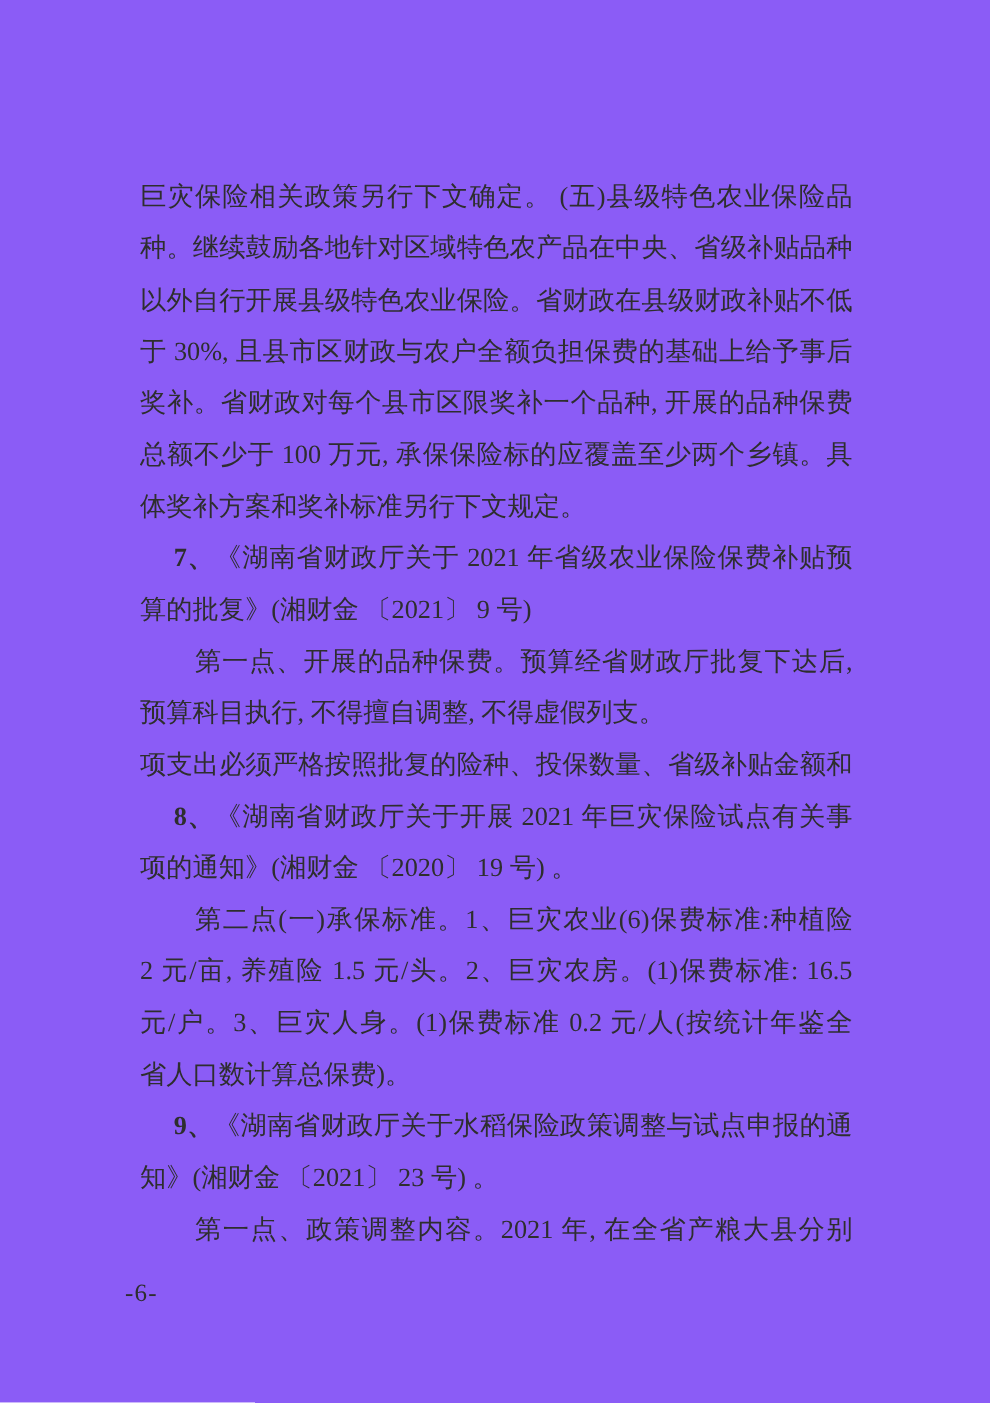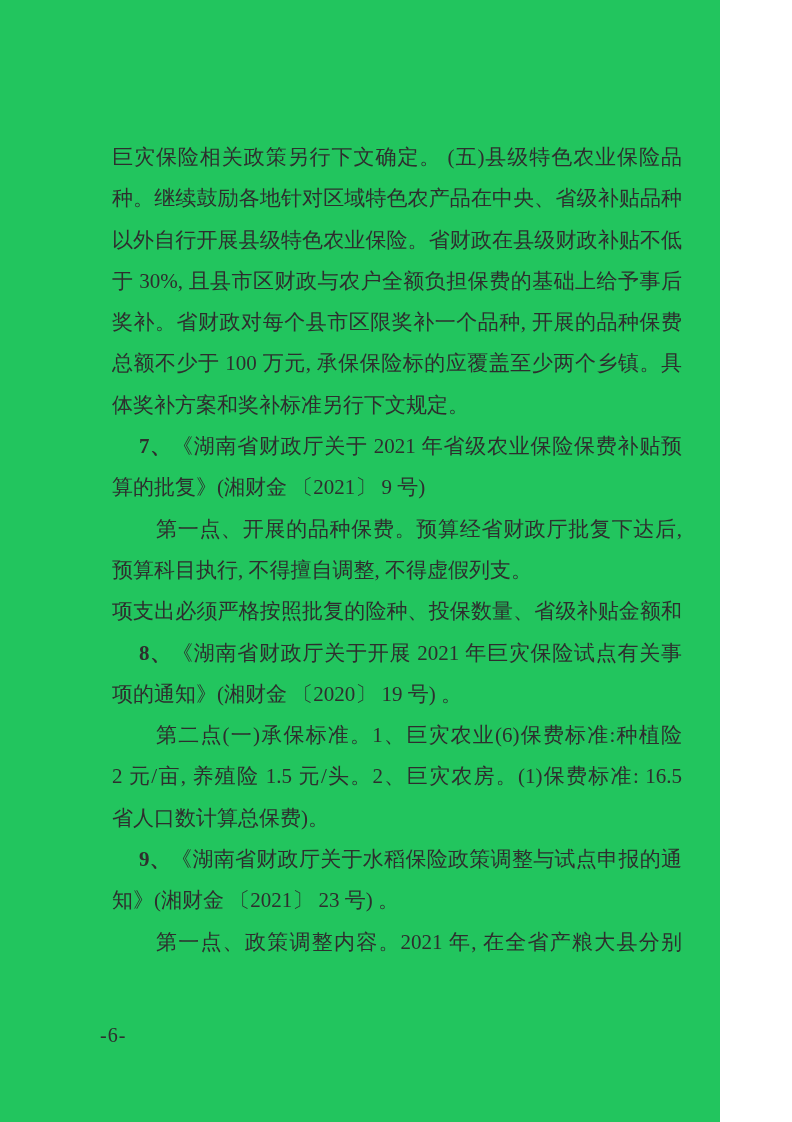--- a/index.html
+++ b/index.html
@@ -2,23 +2,23 @@
 <html><head>
 <meta charset="utf-8">
 <style>
   html, body {
     margin: 0;
     padding: 0;
     background: #ffffff;
   }
   .page {
     position: relative;
-    width: 720px;
+    width: 792px;
     height: 1122px;
-    background: #22c55e;
+    background: #8b5cf6;
     overflow: hidden;
     font-family: "Liberation Serif", "DejaVu Serif", serif;
     color: #2e2e2e;
   }
   .doc-body {
     position: absolute;
     left: 112px;
     top: 137px;
     width: 570px;
     font-size: 21px;
@@ -78,20 +78,21 @@
     <div class="para">
       <div class="line fill ind-num">
         <span class="b">8、</span><span>《湖南省财政厅关于开展 2021 年巨灾保险试点有关事</span>
       </div>
       <div class="line">项的通知》(湘财金 〔2020〕 19 号) 。</div>
     </div>
 
     <div class="para">
       <div class="line fill ind-std">第二点(一)承保标准。1、巨灾农业(6)保费标准:种植险</div>
       <div class="line fill">2 元/亩, 养殖险 1.5 元/头。2、巨灾农房。(1)保费标准: 16.5</div>
+      <div class="line fill">元/户。3、巨灾人身。(1)保费标准 0.2 元/人(按统计年鉴全</div>
       <div class="line">省人口数计算总保费)。</div>
     </div>
 
     <div class="para">
       <div class="line fill ind-num">
         <span class="b">9、</span><span>《湖南省财政厅关于水稻保险政策调整与试点申报的通</span>
       </div>
       <div class="line">知》(湘财金 〔2021〕 23 号) 。</div>
     </div>
 

